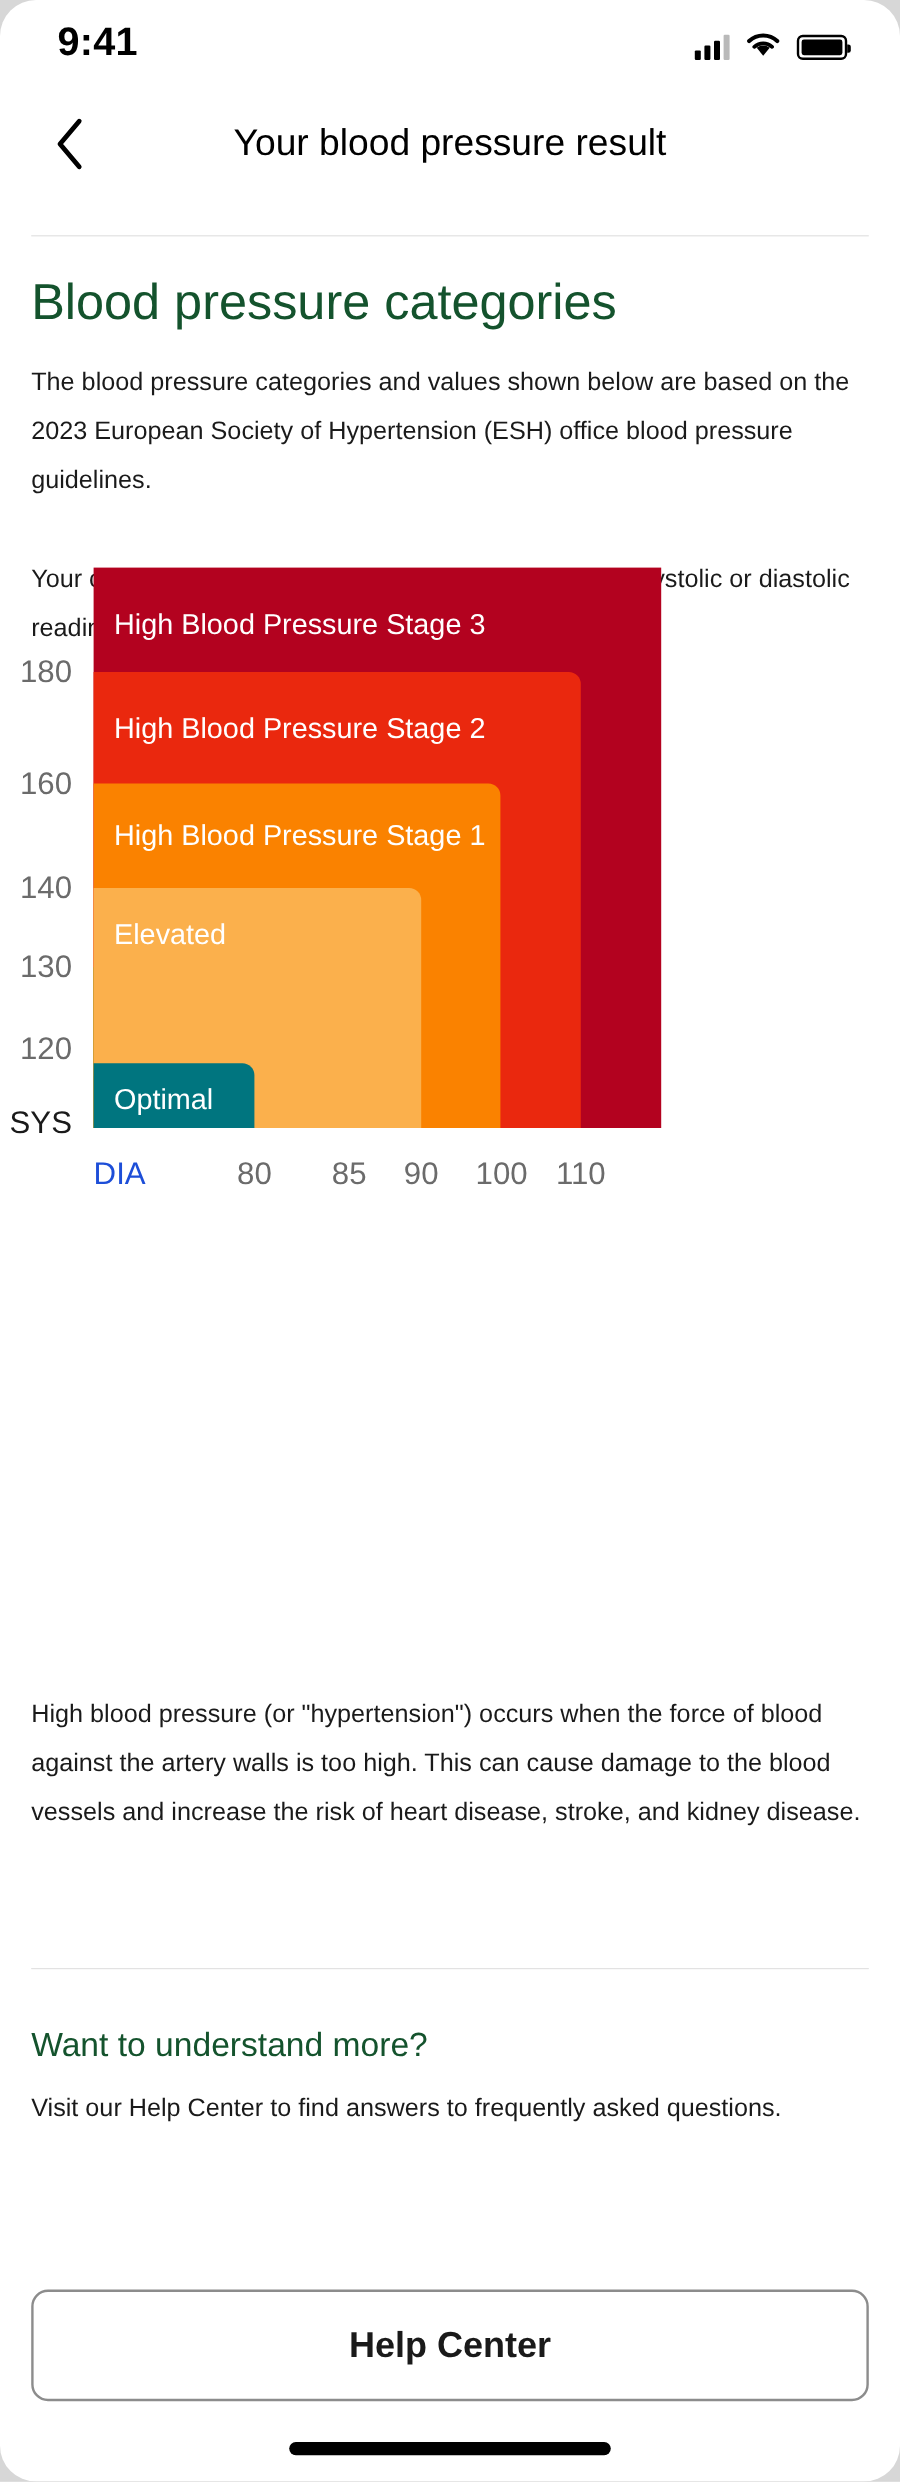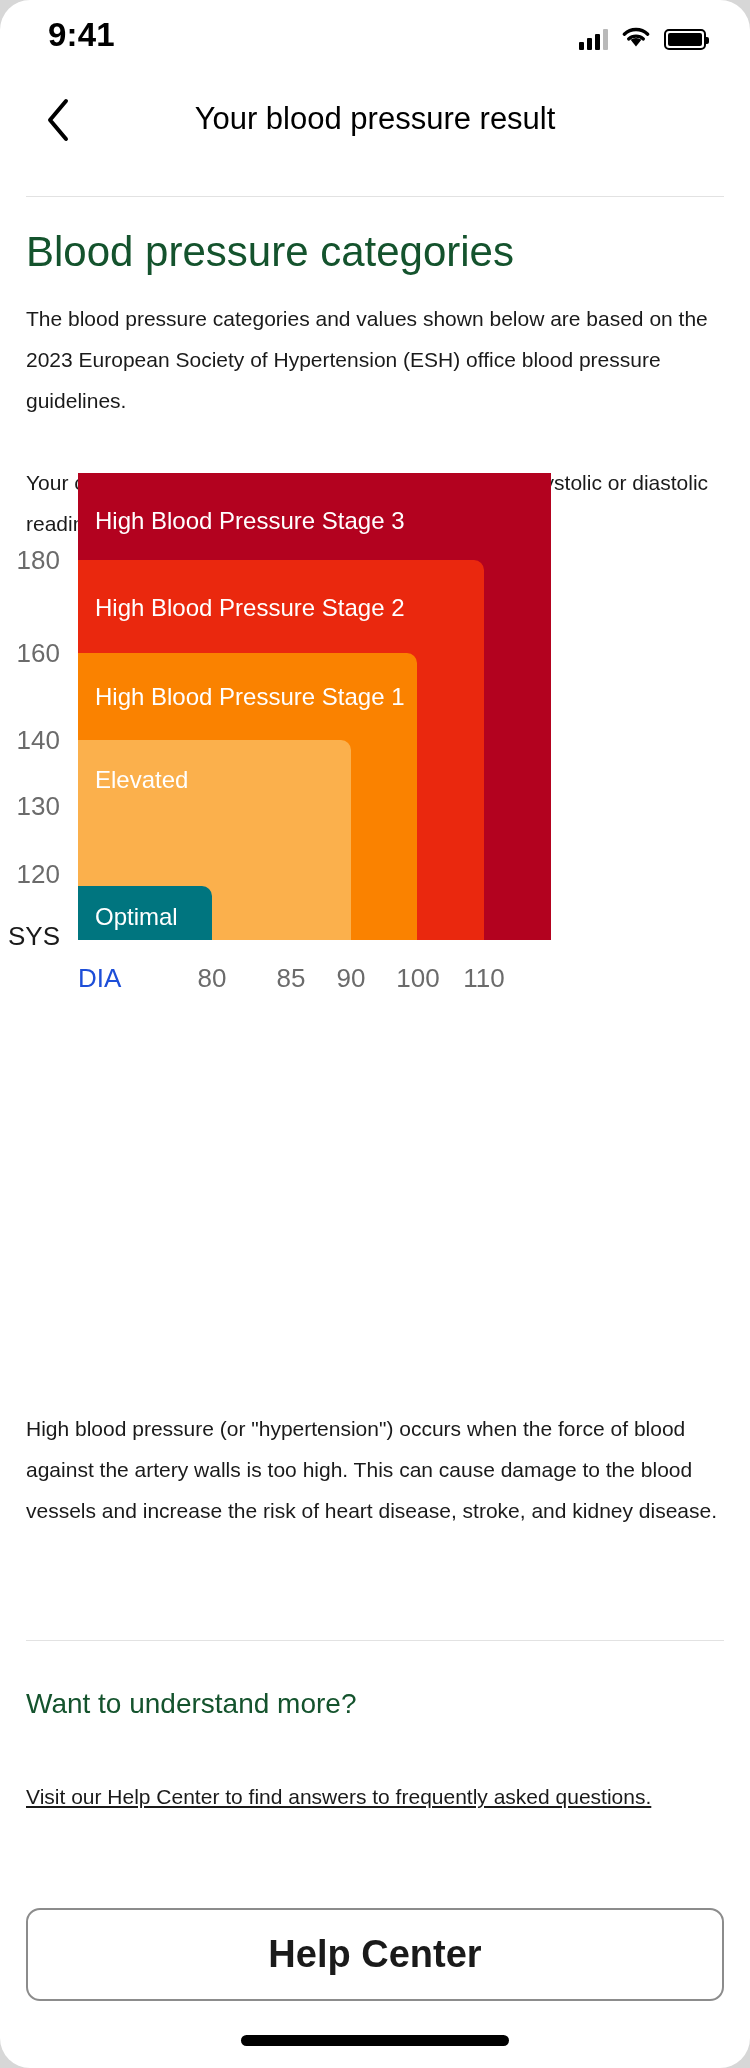--- a/index.html
+++ b/index.html
@@ -171,30 +171,30 @@
     width: 698px; height: 1px;
     background: #e2e2e2;
   }
   #sec3-title {
     position: absolute;
     left: 26px; top: 1688px;
     font-size: 28px;
     font-weight: normal;
     color: #14532d;
   }
-  #sec3-p { top: 1776px; width: 700px; text-decoration: underline; }
+  #sec3-p { top: 1736px; width: 700px; }
 
   #help-button {
     position: absolute;
     left: 26px; top: 1908px;
     width: 698px; height: 93px;
     border: 2px solid #8c8c8c;
     border-radius: 14px;
     background: #fff;
-    font-size: 38px;
+    font-size: 30px;
     font-weight: bold;
     color: #1a1a1a;
     font-family: "Liberation Sans", sans-serif;
     cursor: pointer;
   }
   #home-indicator {
     position: absolute;
     left: 50%; bottom: 22px;
     transform: translateX(-50%);
     width: 268px; height: 11px;

